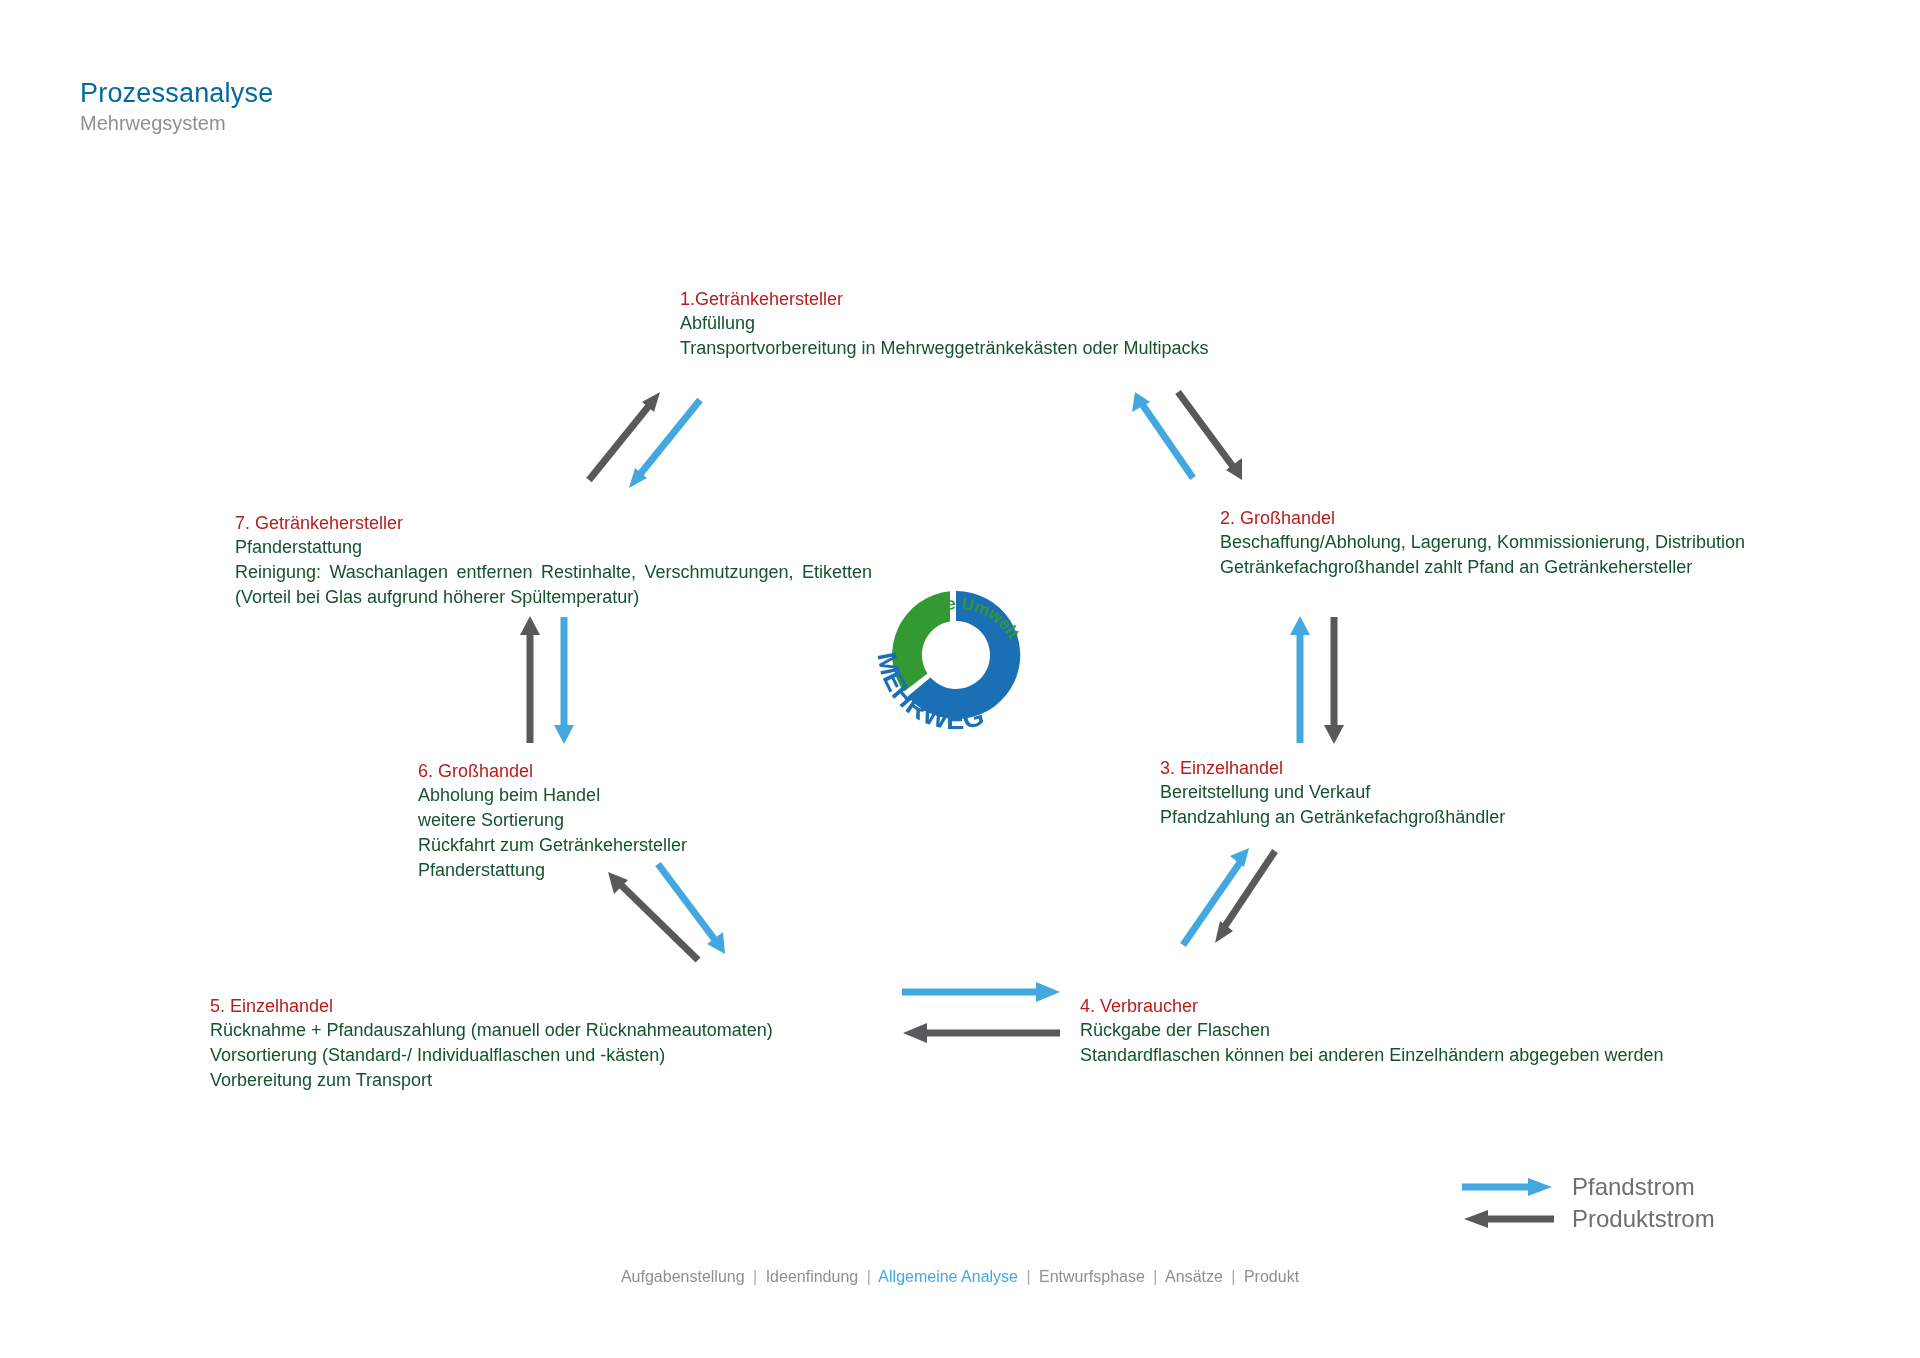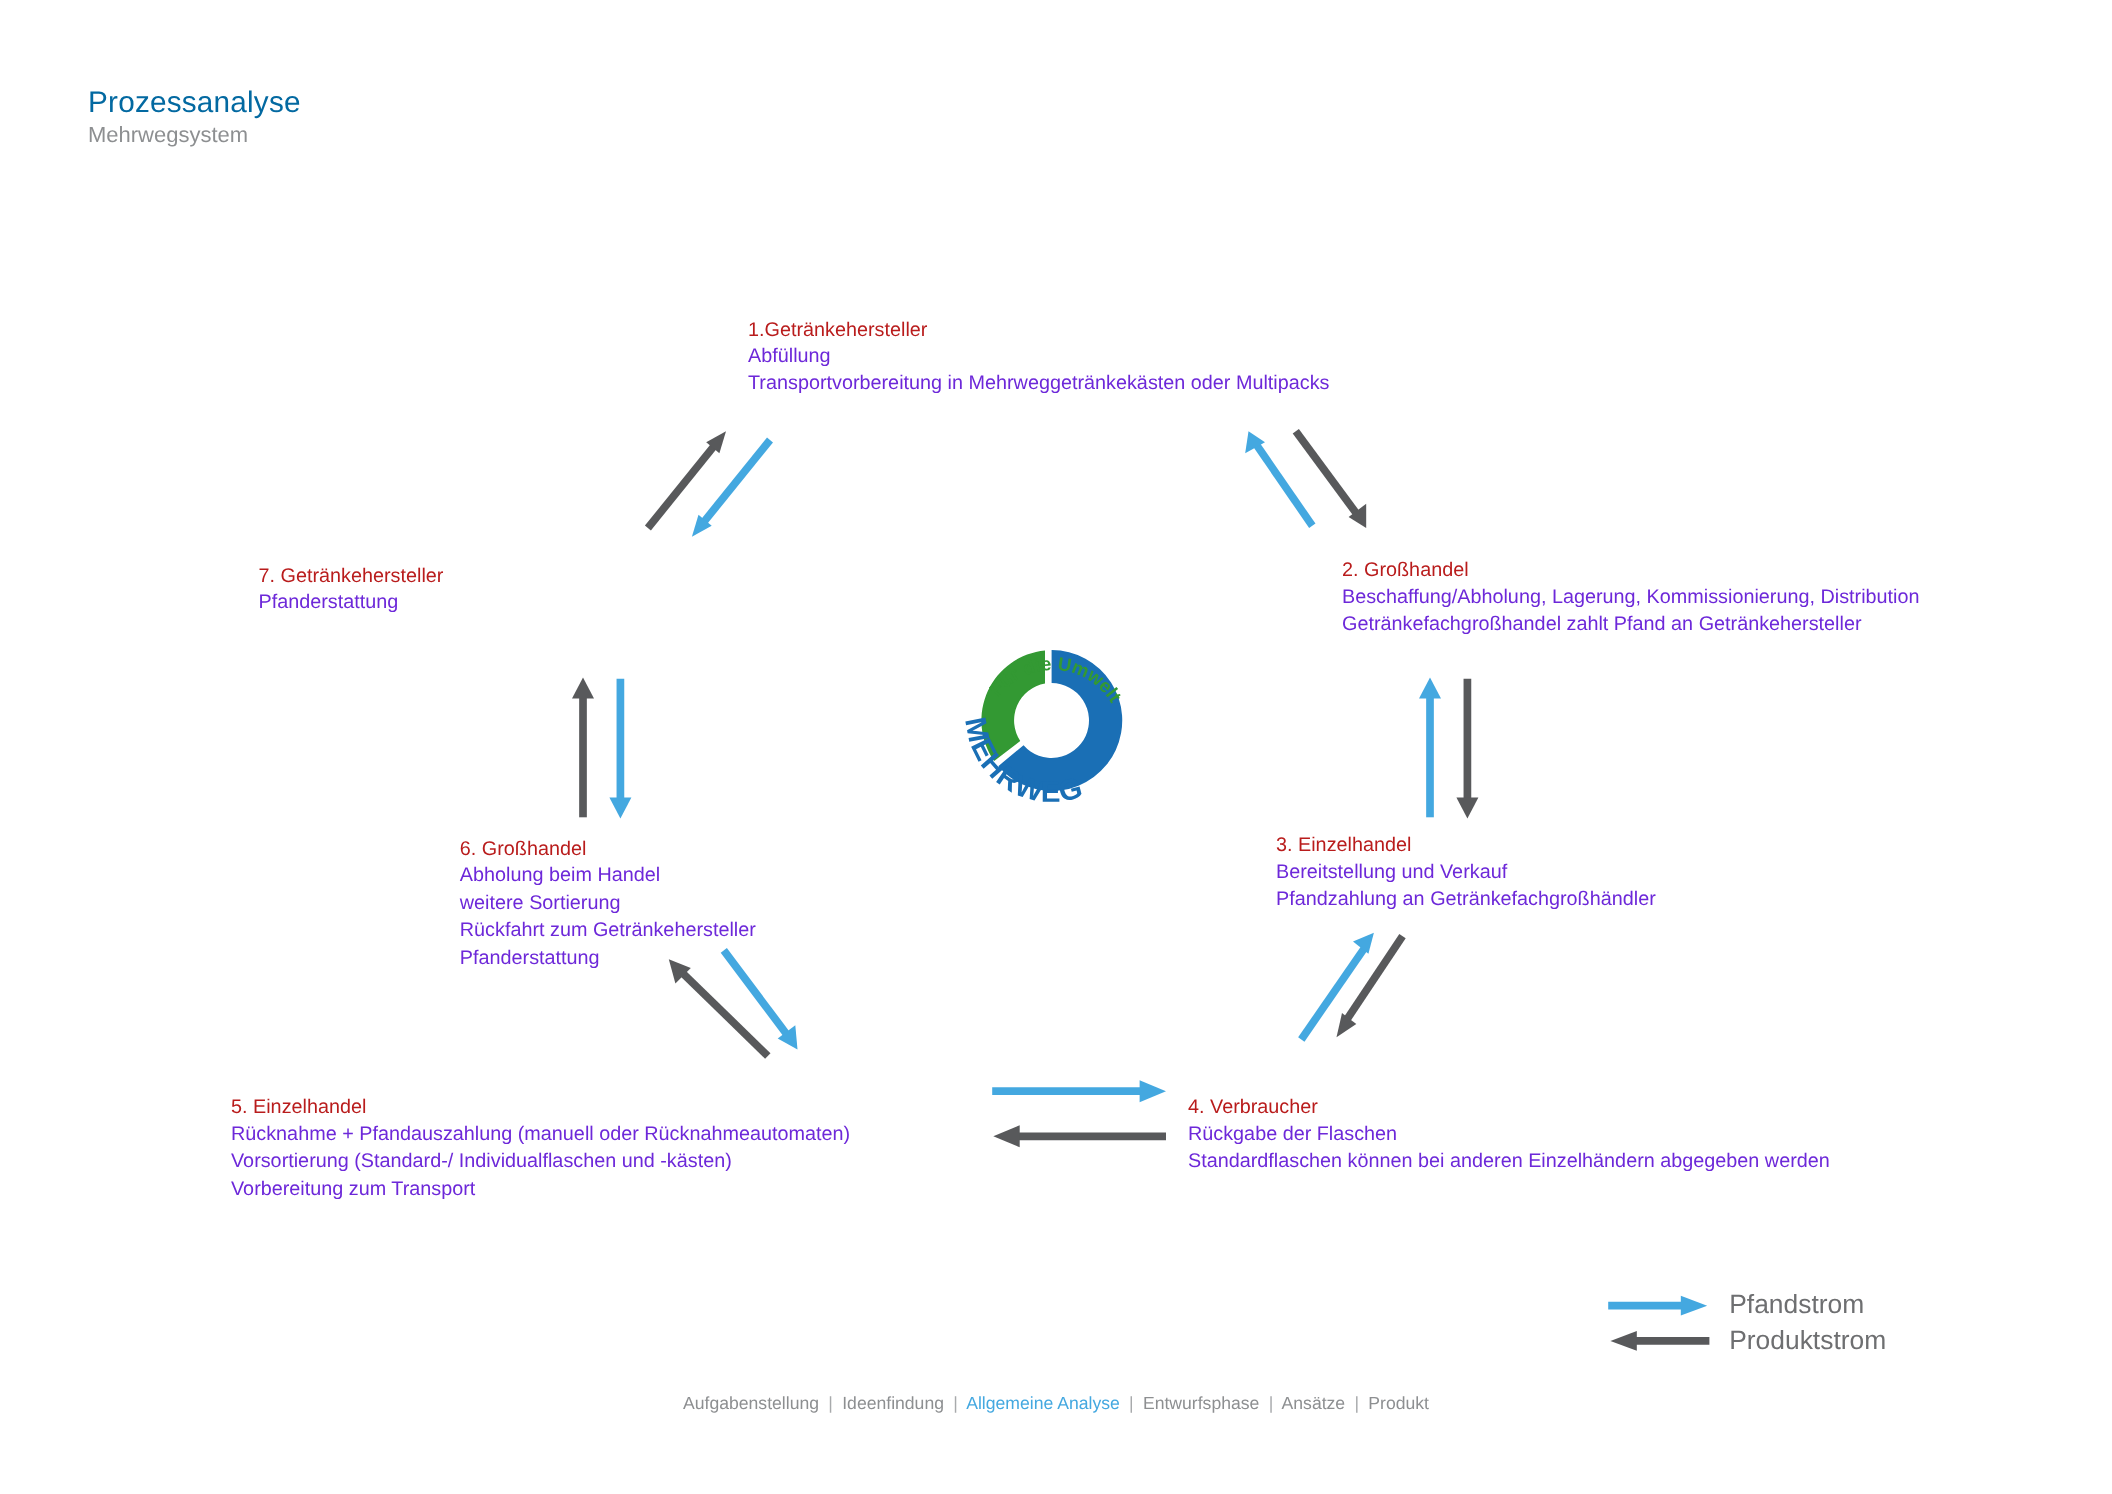--- a/index.html
+++ b/index.html
@@ -38,21 +38,21 @@
   .node { position: absolute; }
   .node-title {
     font-size: 18px;
     color: #b91c1c;
     line-height: 1.30;
     font-weight: 400;
     white-space: nowrap;
   }
   .node-lines {
     font-size: 18px;
-    color: #6d28d9;
+    color: #14532d;
     line-height: 1.38;
     font-weight: 400;
   }
   .node-lines div { white-space: nowrap; }
   .justified .node-lines { }
   .justified .node-lines div {
     white-space: normal;
     text-align: justify;
     text-align-last: left;
   }
@@ -180,20 +180,21 @@
     <div>weitere Sortierung</div>
     <div>Rückfahrt zum Getränkehersteller</div>
     <div>Pfanderstattung</div>
   </div>
 </div>
 
 <div class="node justified" id="node-7">
   <div class="node-title">7. Getränkehersteller</div>
   <div class="node-lines">
     <div style="white-space:nowrap;text-align:left;">Pfanderstattung</div>
+    <div class="just">Reinigung: Waschanlagen entfernen Restinhalte, Verschmutzungen, Etiketten (Vorteil bei Glas aufgrund höherer Spültemperatur)</div>
   </div>
 </div>
 
 <div id="logo">
   <svg viewBox="0 0 180 180" xmlns="http://www.w3.org/2000/svg" aria-hidden="true">
     <defs>
       <path id="arcTop" d="M 30 95 A 62 62 0 0 1 152 95" fill="none"></path>
       <path id="arcBot" d="M 12 86 A 78 78 0 0 0 168 86" fill="none"></path>
     </defs>
 

